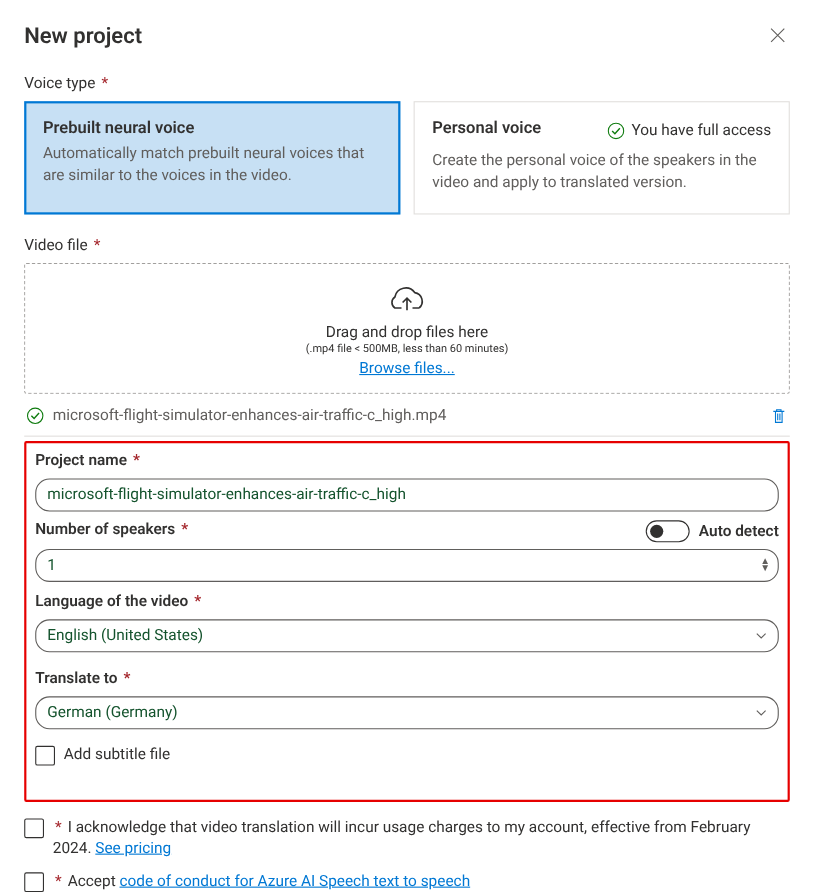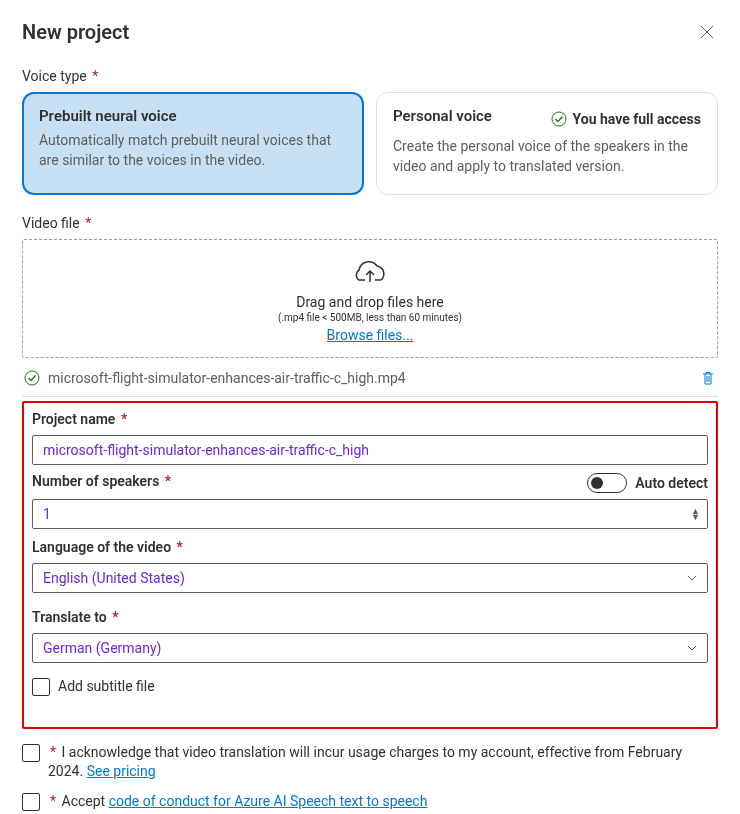--- a/index.html
+++ b/index.html
@@ -17,49 +17,49 @@
   .dialog-title { font-size: 20px; font-weight: 600; }
   .close-btn { cursor: pointer; padding: 4px; color: #605e5c; }
   .close-btn svg { display: block; }
 
   .field-label { font-weight: 400; font-size: 14px; margin-bottom: 8px; display: block; }
   .field-label.bold { font-weight: 600; }
   .req { color: #a4262c; margin-left: 2px; }
 
   .cards { display: flex; gap: 12px; margin-bottom: 20px; }
   .card {
-    flex: 1; border: 1px solid #e1dfdd; border-radius: 12px; padding: 14px 16px 18px;
+    flex: 1; border: 1px solid #e1dfdd; border-radius: 0; padding: 14px 16px 18px;
     cursor: pointer;
   }
   .card.selected { border: 2px solid #0078d4; background: #c7e0f4; padding: 13px 15px 17px; }
   .card-title { font-weight: 600; font-size: 15px; margin-bottom: 6px; }
   .card-desc { font-size: 14px; color: #605e5c; line-height: 1.4; }
-  .card-access { display: inline-flex; align-items: center; font-weight: 700; font-size: 14px; gap: 6px; float: right; }
+  .card-access { display: inline-flex; align-items: center; font-weight: 400; font-size: 14px; gap: 6px; float: right; }
   .access-icon { color: #107c10; }
   .card-head-row { display: flex; justify-content: space-between; align-items: center; margin-bottom: 6px; }
 
   .dropzone {
     border: 1px dashed #a19f9d; border-radius: 2px;
     padding: 18px 0 14px; text-align: center; color: #323130; margin-bottom: 6px;
   }
   .cloud-icon { display: block; margin: 0 auto 8px; color: #323130; }
   .drop-text { font-size: 14px; margin-bottom: 2px; }
   .drop-sub { font-size: 10px; color: #323130; margin-bottom: 4px; }
   .browse { color: #0078d4; text-decoration: underline; cursor: pointer; font-size: 14px; }
 
   .file-row { display: flex; align-items: flex-start; gap: 8px; padding: 6px 2px 10px; border-bottom: 1px solid #e1dfdd; }
   .file-row .check { color: #107c10; flex-shrink:0; }
   .file-row .filename { flex: 1; font-size: 14px; color: #605e5c; }
   .trash { color: #0078d4; cursor: pointer; flex-shrink:0; }
 
   .highlight-box { border: 2px solid #e60000; border-radius: 2px; padding: 8px 8px 30px; margin-top: -2px; margin-bottom: 14px; }
 
   .text-input, .select {
-    width: 100%; border: 1px solid #605e5c; border-radius: 2px;
-    padding: 6px 10px; font-size: 14px; font-family: inherit; color: #6d28d9;
+    width: 100%; border: 1px solid #605e5c; border-radius: 13px;
+    padding: 6px 10px; font-size: 14px; font-family: inherit; color: #14532d;
   }
   .select { appearance: none; background: #fff; position: relative; }
   .select-wrap { position: relative; }
   .chevron { position: absolute; right: 10px; top: 50%; transform: translateY(-50%); pointer-events:none; color:#605e5c;}
   .spinner-arrows { position:absolute; right:8px; top:50%; transform:translateY(-50%); display:flex; flex-direction:column; line-height:6px; font-size:9px; color:#605e5c; pointer-events:none;}
 
   .form-row { display: flex; gap: 16px; margin-top: 10px; flex-direction: column; }
   .form-col { flex: 1; }
   .field-group { margin-bottom: 6px; }
 

